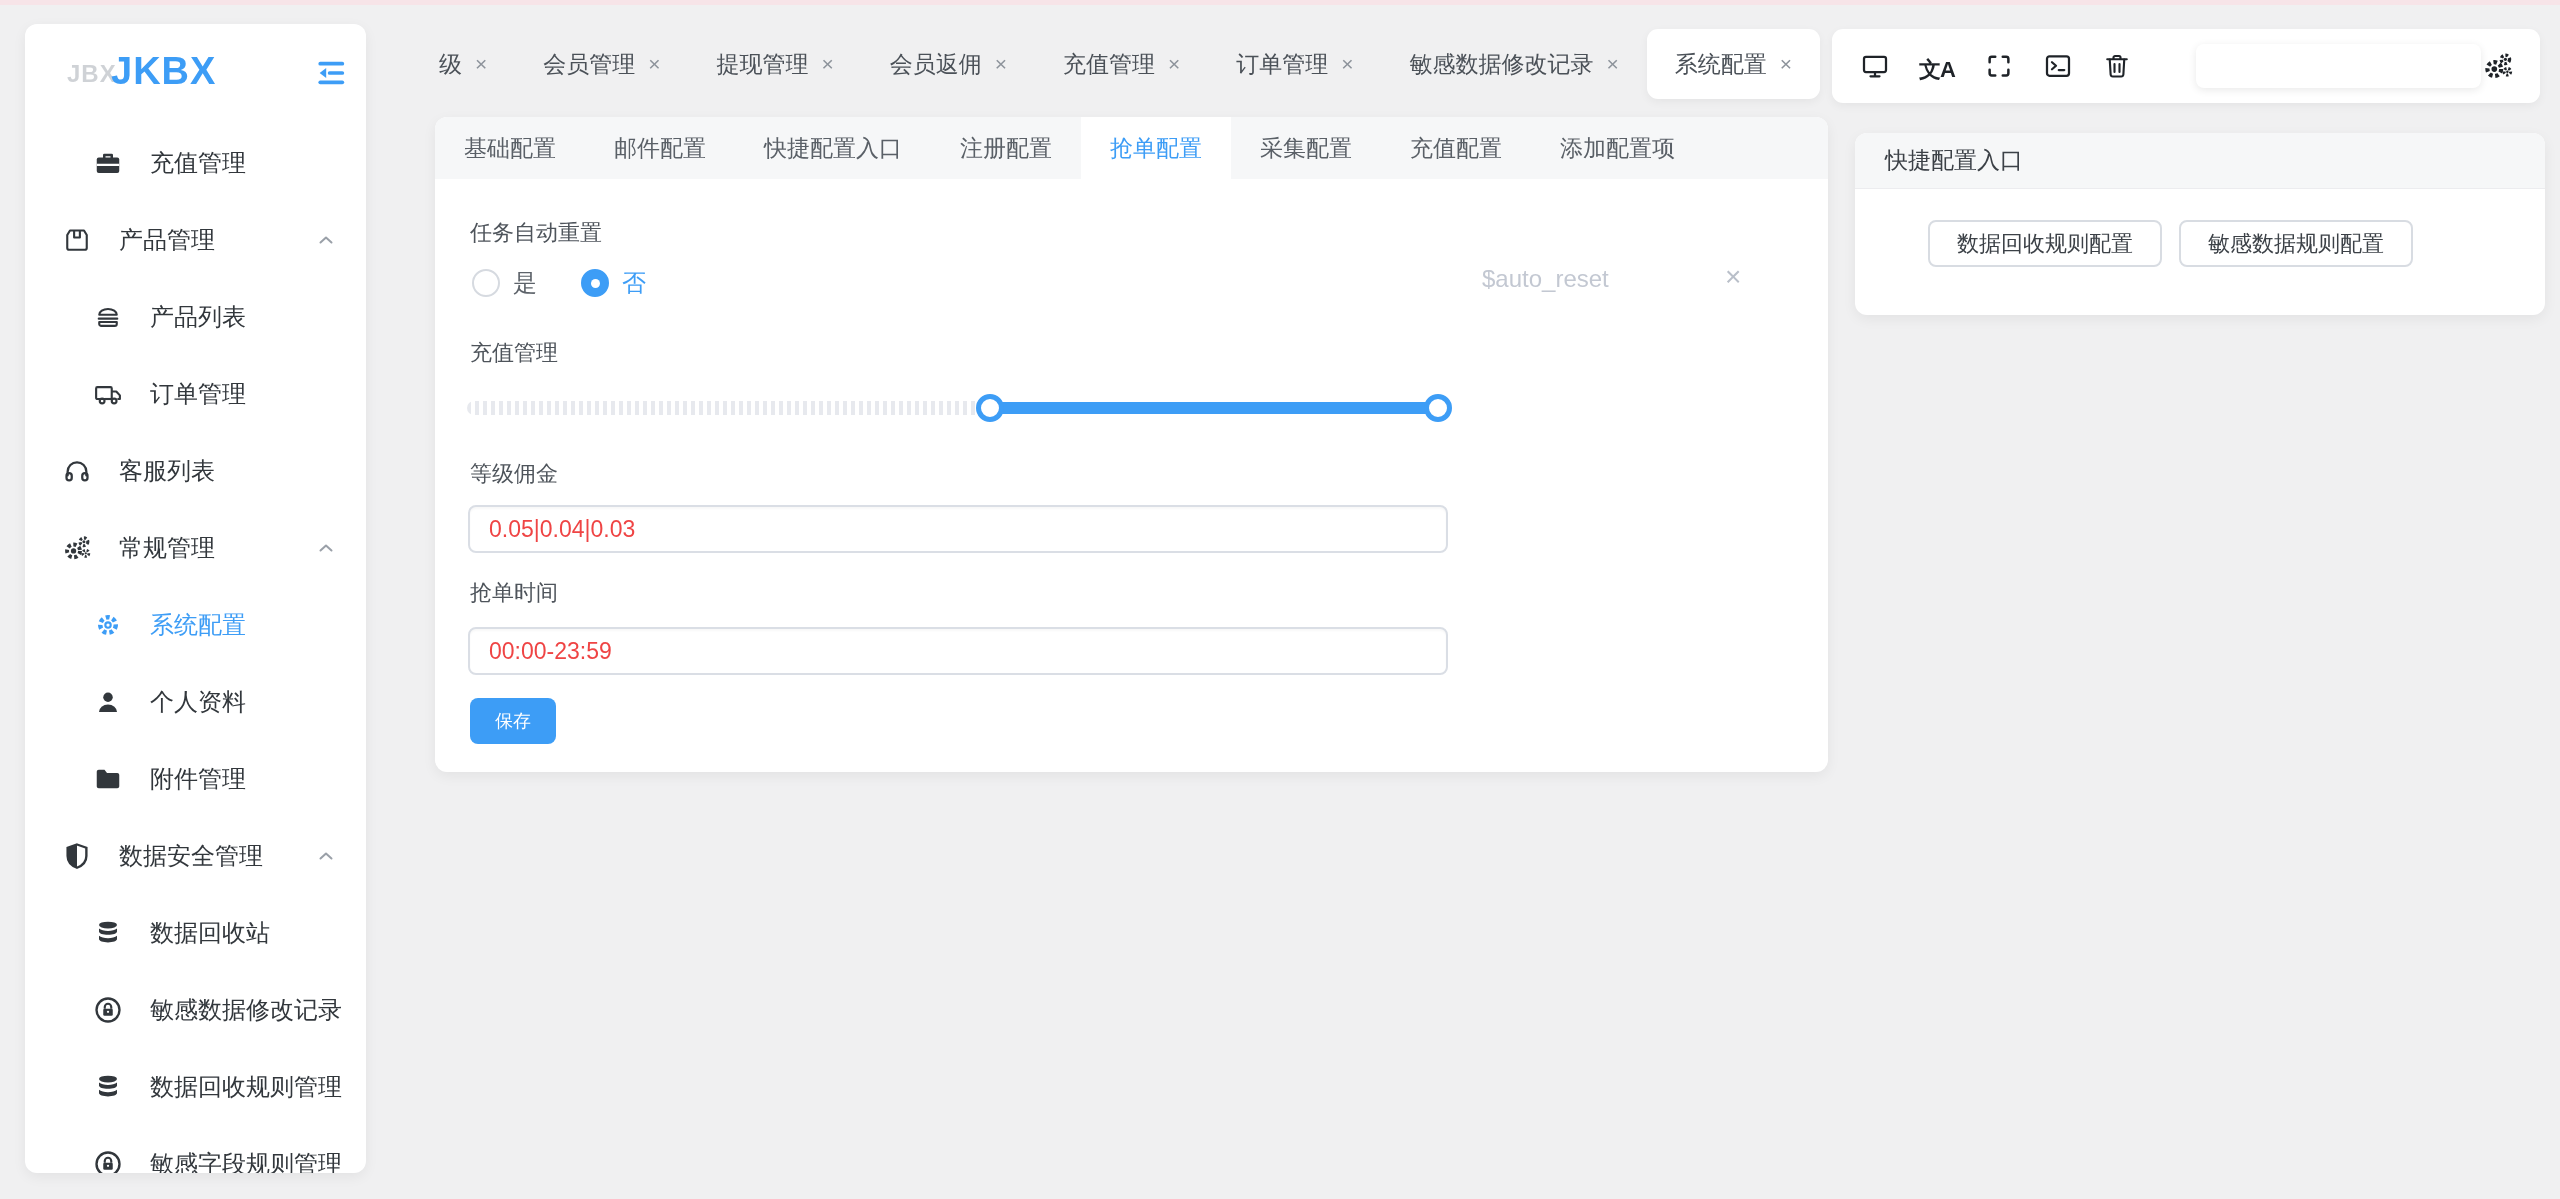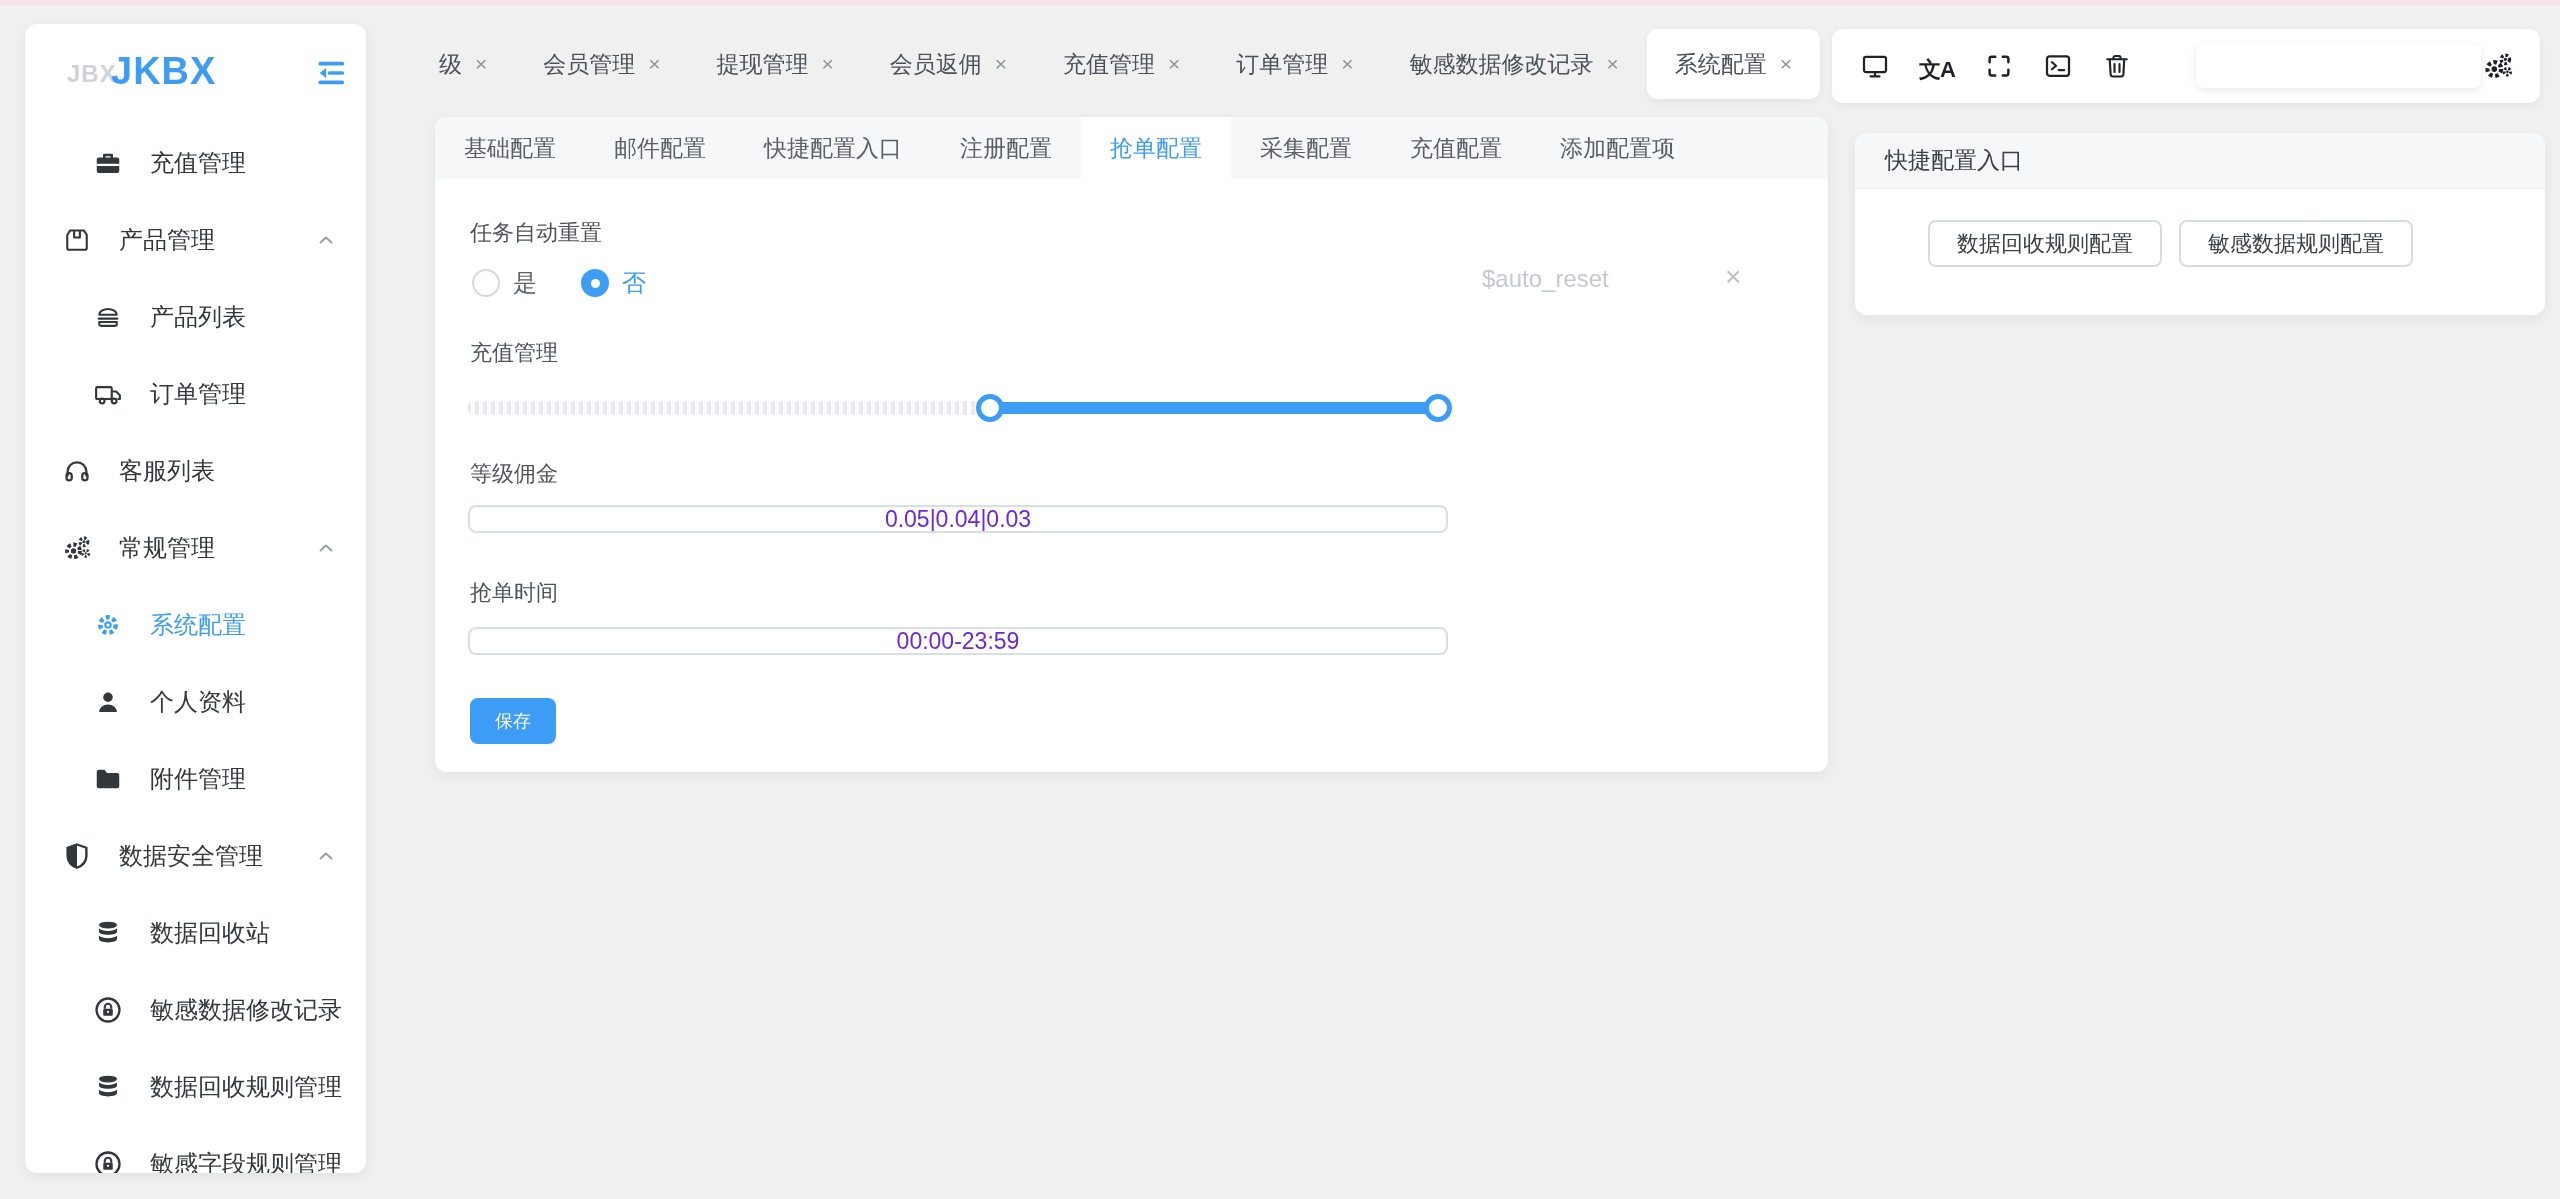--- a/index.html
+++ b/index.html
@@ -55,23 +55,23 @@
       margin:-4.5px 0 0 -4.5px;border-radius:50%;background:#fff;}
   .radio-opt.checked .radio-label{color:#3d9df6;}
   .var-hint{position:absolute;left:1047px;top:148px;font-size:24px;color:#c3c8d2;}
   .var-clear{position:absolute;left:1290px;top:144px;font-size:28px;color:#b9bfc9;cursor:pointer;}
   .slider{position:absolute;left:32px;top:277px;width:971px;height:28px;}
   .slider .stripes{position:absolute;left:0;top:7px;height:14px;border-radius:7px;
       background:repeating-linear-gradient(90deg,#e7e9ee 0 4px,rgba(0,0,0,0) 4px 8px);}
   .slider .bar{position:absolute;top:8px;height:12px;background:#3d9df6;border-radius:6px;}
   .handle{position:absolute;top:0;width:28px;height:28px;border-radius:50%;background:#fff;border:5px solid #3d9df6;
       box-sizing:border-box;transform:translateX(-50%);cursor:grab;}
-  .f-input{position:absolute;left:33px;width:980px;height:28px;border:2px solid #dadee5;border-radius:8px;
-      font-size:23px;color:#6d28d9;padding:0 19px;box-sizing:border-box;background:#fff;font-family:inherit;
-      box-shadow:inset 0 2px 2px rgba(0,0,0,.03);text-align:center;}
+  .f-input{position:absolute;left:33px;width:980px;height:48px;border:2px solid #dadee5;border-radius:8px;
+      font-size:23px;color:#ef4444;padding:0 19px;box-sizing:border-box;background:#fff;font-family:inherit;
+      box-shadow:inset 0 2px 2px rgba(0,0,0,.03);}
   .save-btn{position:absolute;left:35px;top:581px;width:86px;height:46px;background:#3d9df6;color:#fff;
       font-size:18px;border:none;border-radius:8px;cursor:pointer;font-family:inherit;}
 
   
   .quick-card{position:absolute;left:1855px;top:133px;width:690px;height:182px;background:#fff;border-radius:12px;
       box-shadow:0 4px 14px rgba(0,0,0,.06);overflow:hidden;}
   .qc-header{height:55px;background:#f6f7f8;border-bottom:1px solid #ececef;display:flex;align-items:center;
       padding-left:30px;font-size:23px;color:#3c4147;}
   .qc-body{display:flex;gap:17px;padding:31px 0 0 73px;}
   .qc-btn{height:47px;padding:0 27px;font-size:22px;color:#3c4147;background:#fff;border:2px solid #d8dce2;

